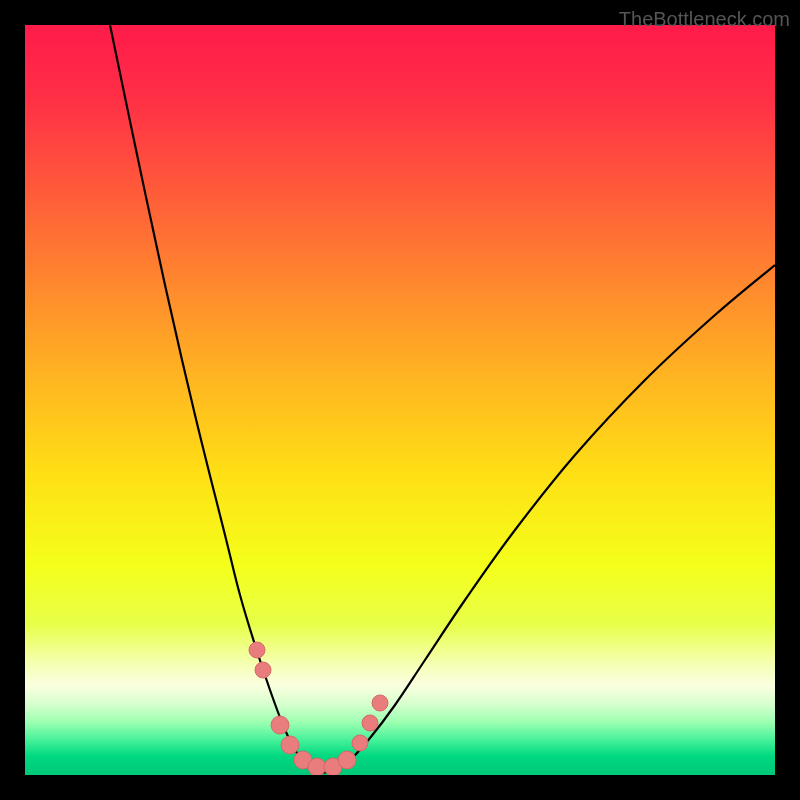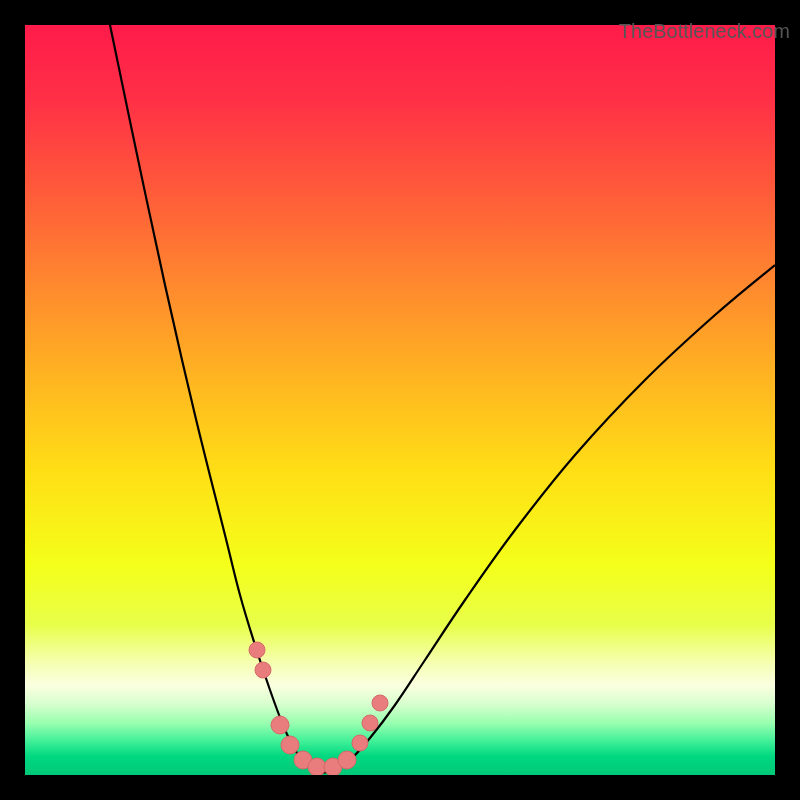--- a/index.html
+++ b/index.html
@@ -14,21 +14,21 @@
   .frame {
     position: absolute;
     left: 25px;
     top: 25px;
     width: 750px;
     height: 750px;
     overflow: hidden;
   }
   .watermark {
     position: absolute;
-    top: 20px;
+    top: 8px;
     right: 10px;
     color: #555;
     font-size: 20px;
     font-family: Arial, sans-serif;
     z-index: 10;
   }
   svg { display: block; }
 </style>
 </head>
 <body>

